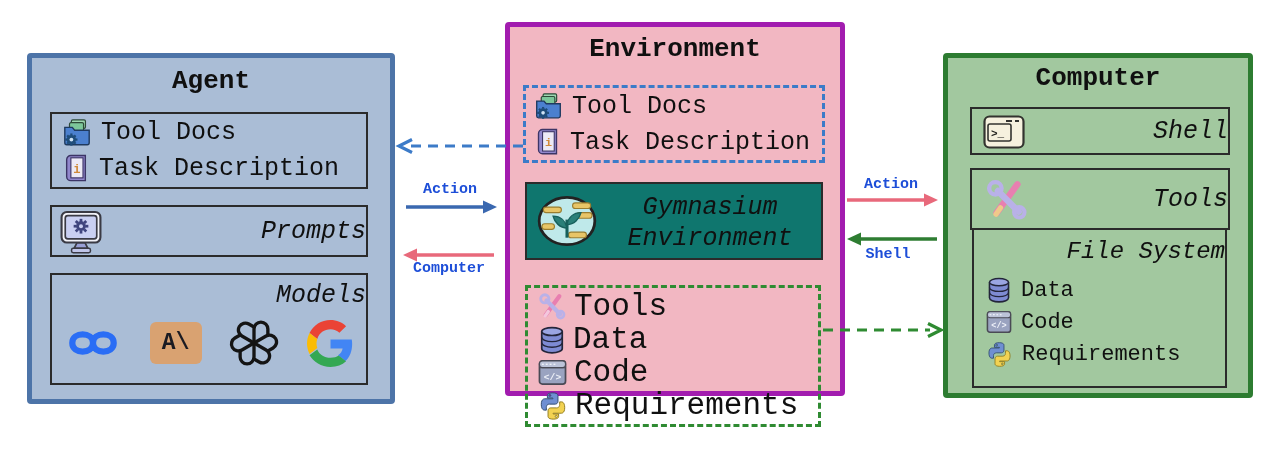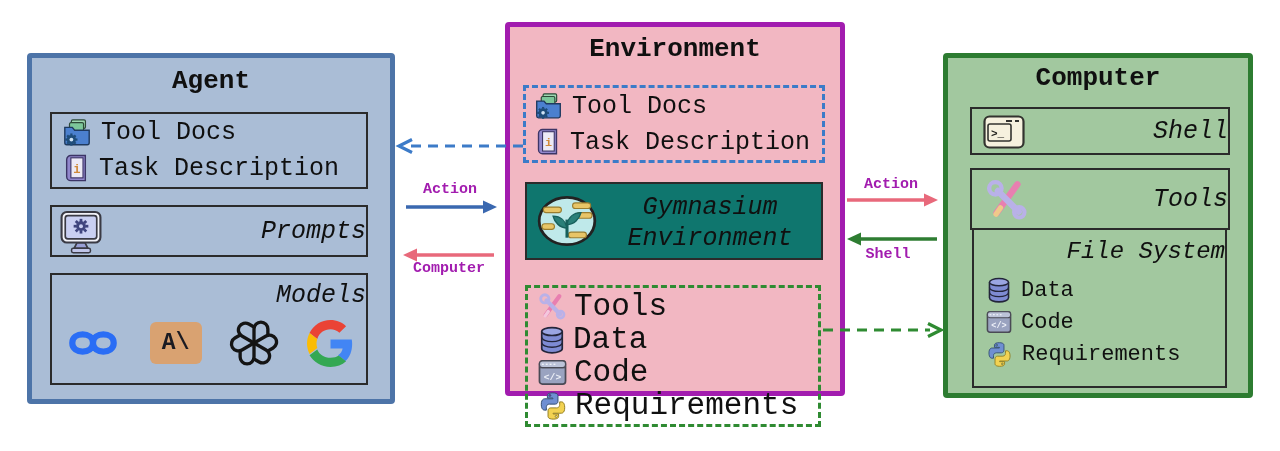--- a/index.html
+++ b/index.html
@@ -14,21 +14,21 @@
   .dashedbox{position:absolute;box-sizing:border-box;}
   .dash-blue{border:3px dashed #3c7bc8;}
   .dash-green{border:3px dashed #2f8b32;}
   .rows{display:flex;flex-direction:column;justify-content:center;height:100%;}
   .row{display:flex;align-items:center;gap:9px;padding-left:10px;}
   .row-lg{font-size:25px;height:36px;}
   .row-xl{font-size:31px;height:33px;gap:7px;}
   .row-md{font-size:22px;height:32px;padding-left:12px;}
   .italic{font-style:italic;}
   .center-label{position:absolute;left:8px;right:0;text-align:right;}
-  .flow-label{position:absolute;width:110px;text-align:center;font-size:15px;font-weight:bold;color:#a21caf;}
+  .flow-label{position:absolute;width:110px;text-align:center;font-size:15px;font-weight:bold;color:#1d4ed8;}
   .icon{flex:0 0 auto;display:block;}
   .logo-row{position:absolute;left:12px;right:12px;top:42px;height:52px;display:flex;
             align-items:center;justify-content:space-between;}
   .anthropic-badge{width:52px;height:42px;background:#d9a271;border-radius:6px;display:flex;
                    align-items:center;justify-content:center;font-weight:bold;font-size:23px;color:#1b1b22;}
   svg text{font-family:"Liberation Mono",monospace;}
   .overlay{position:absolute;left:0;top:0;pointer-events:none;z-index:6;}
 </style>
 </head>
 <body>

